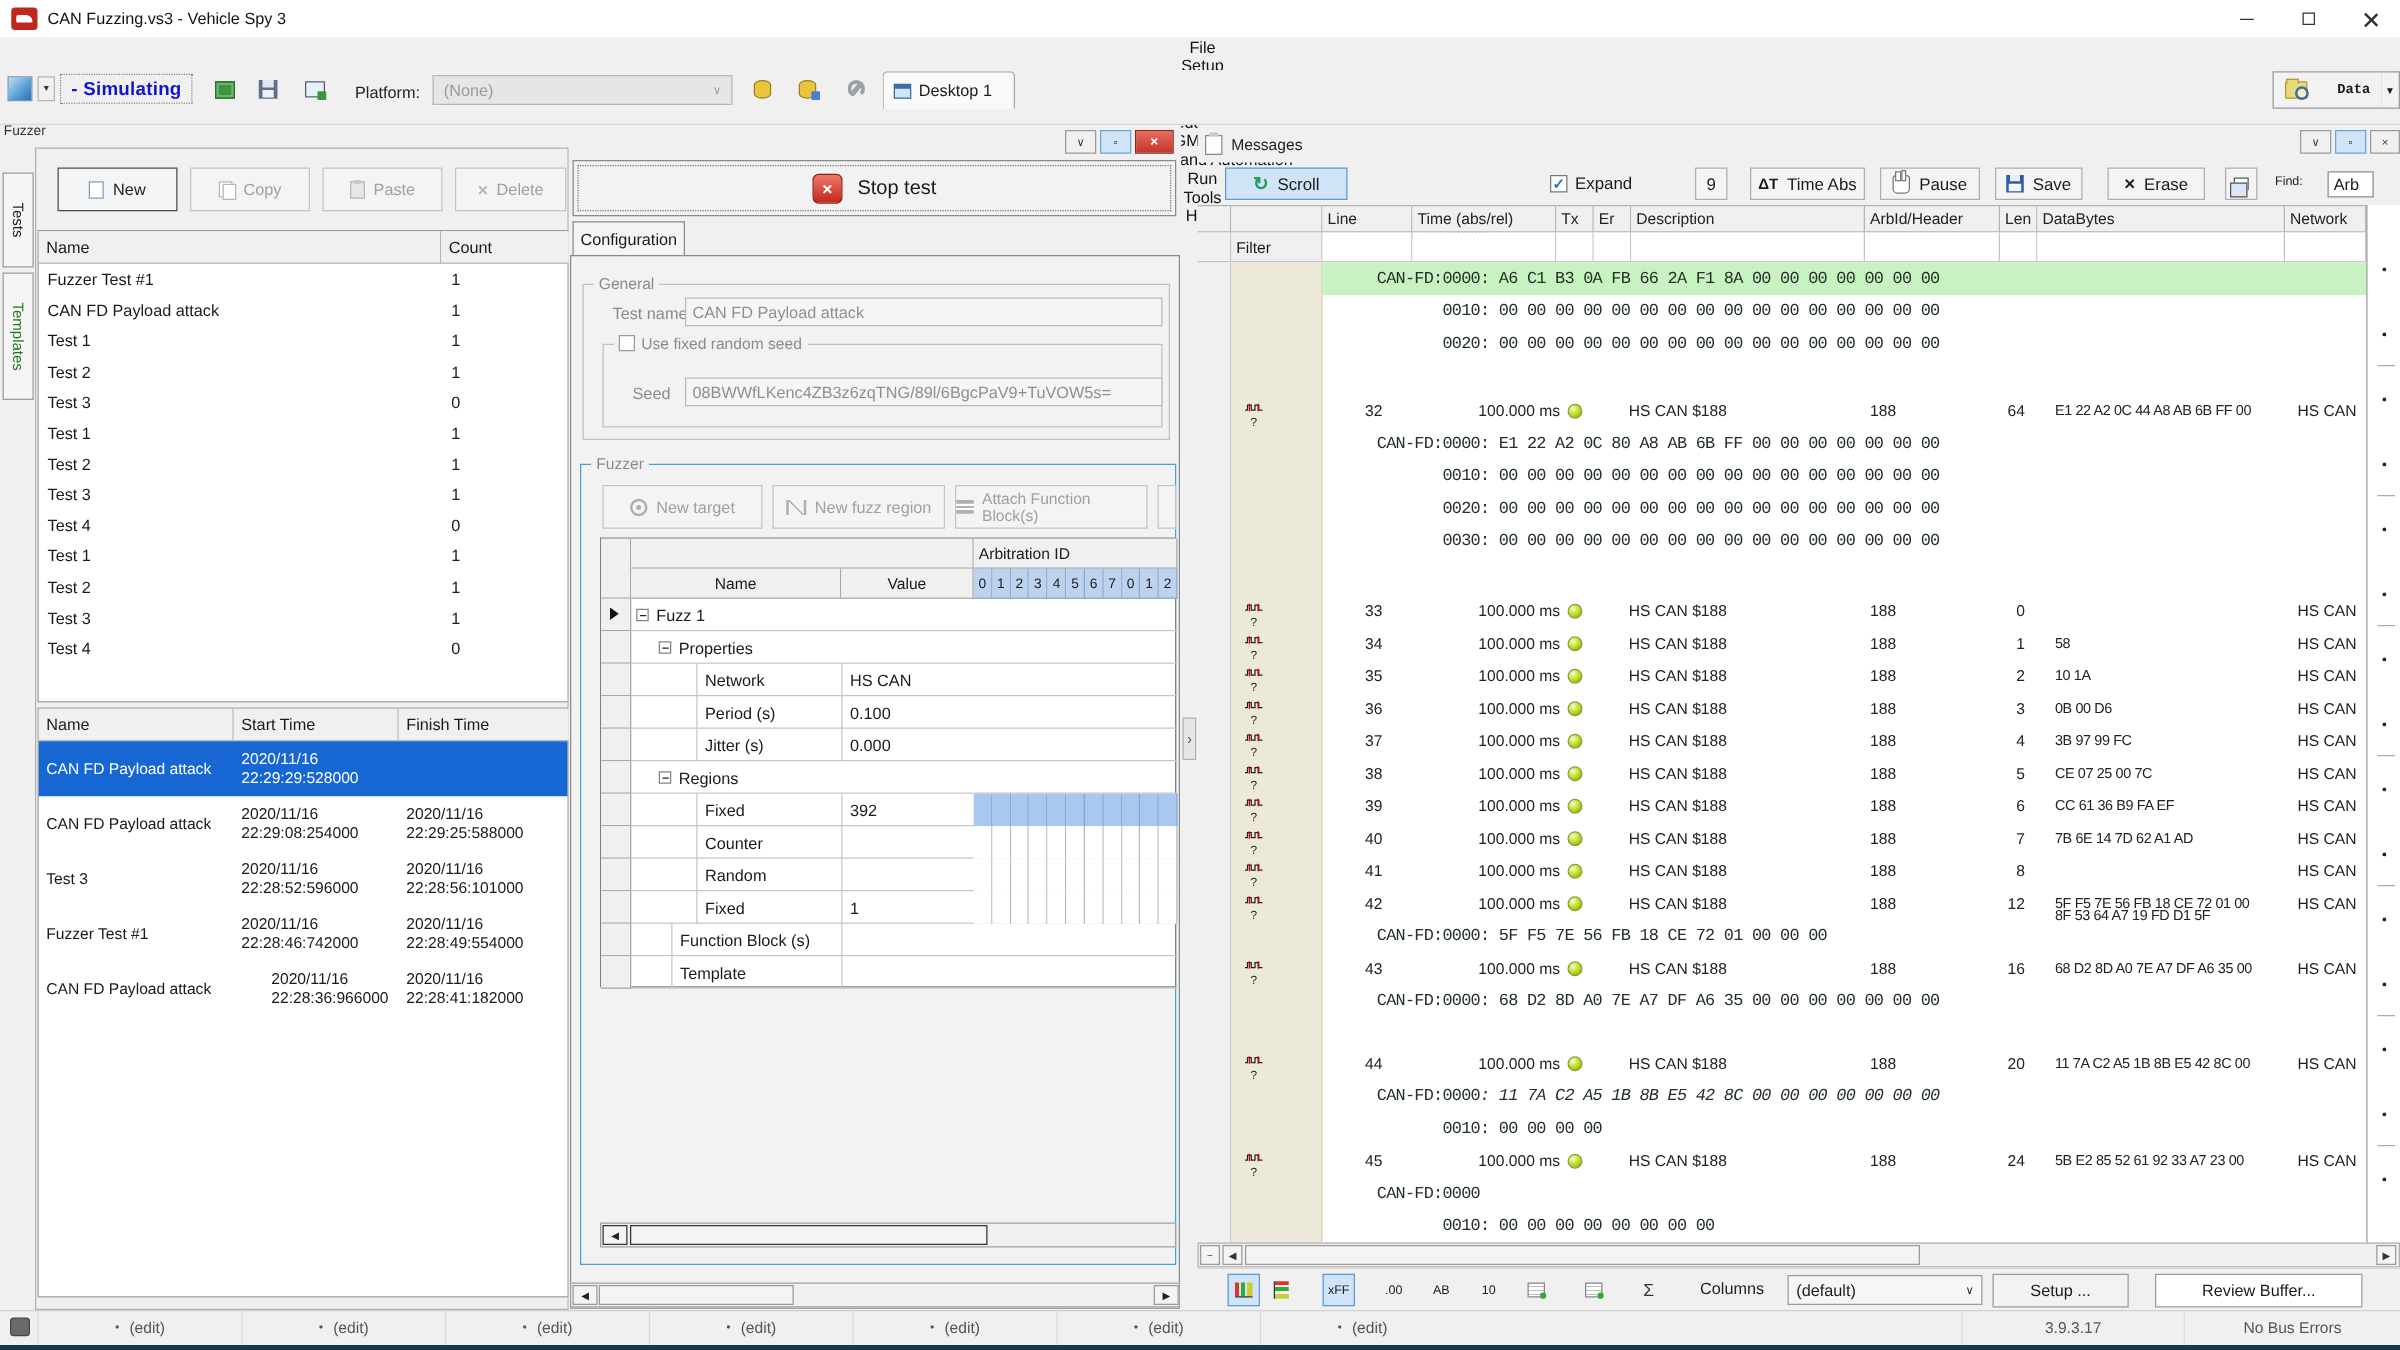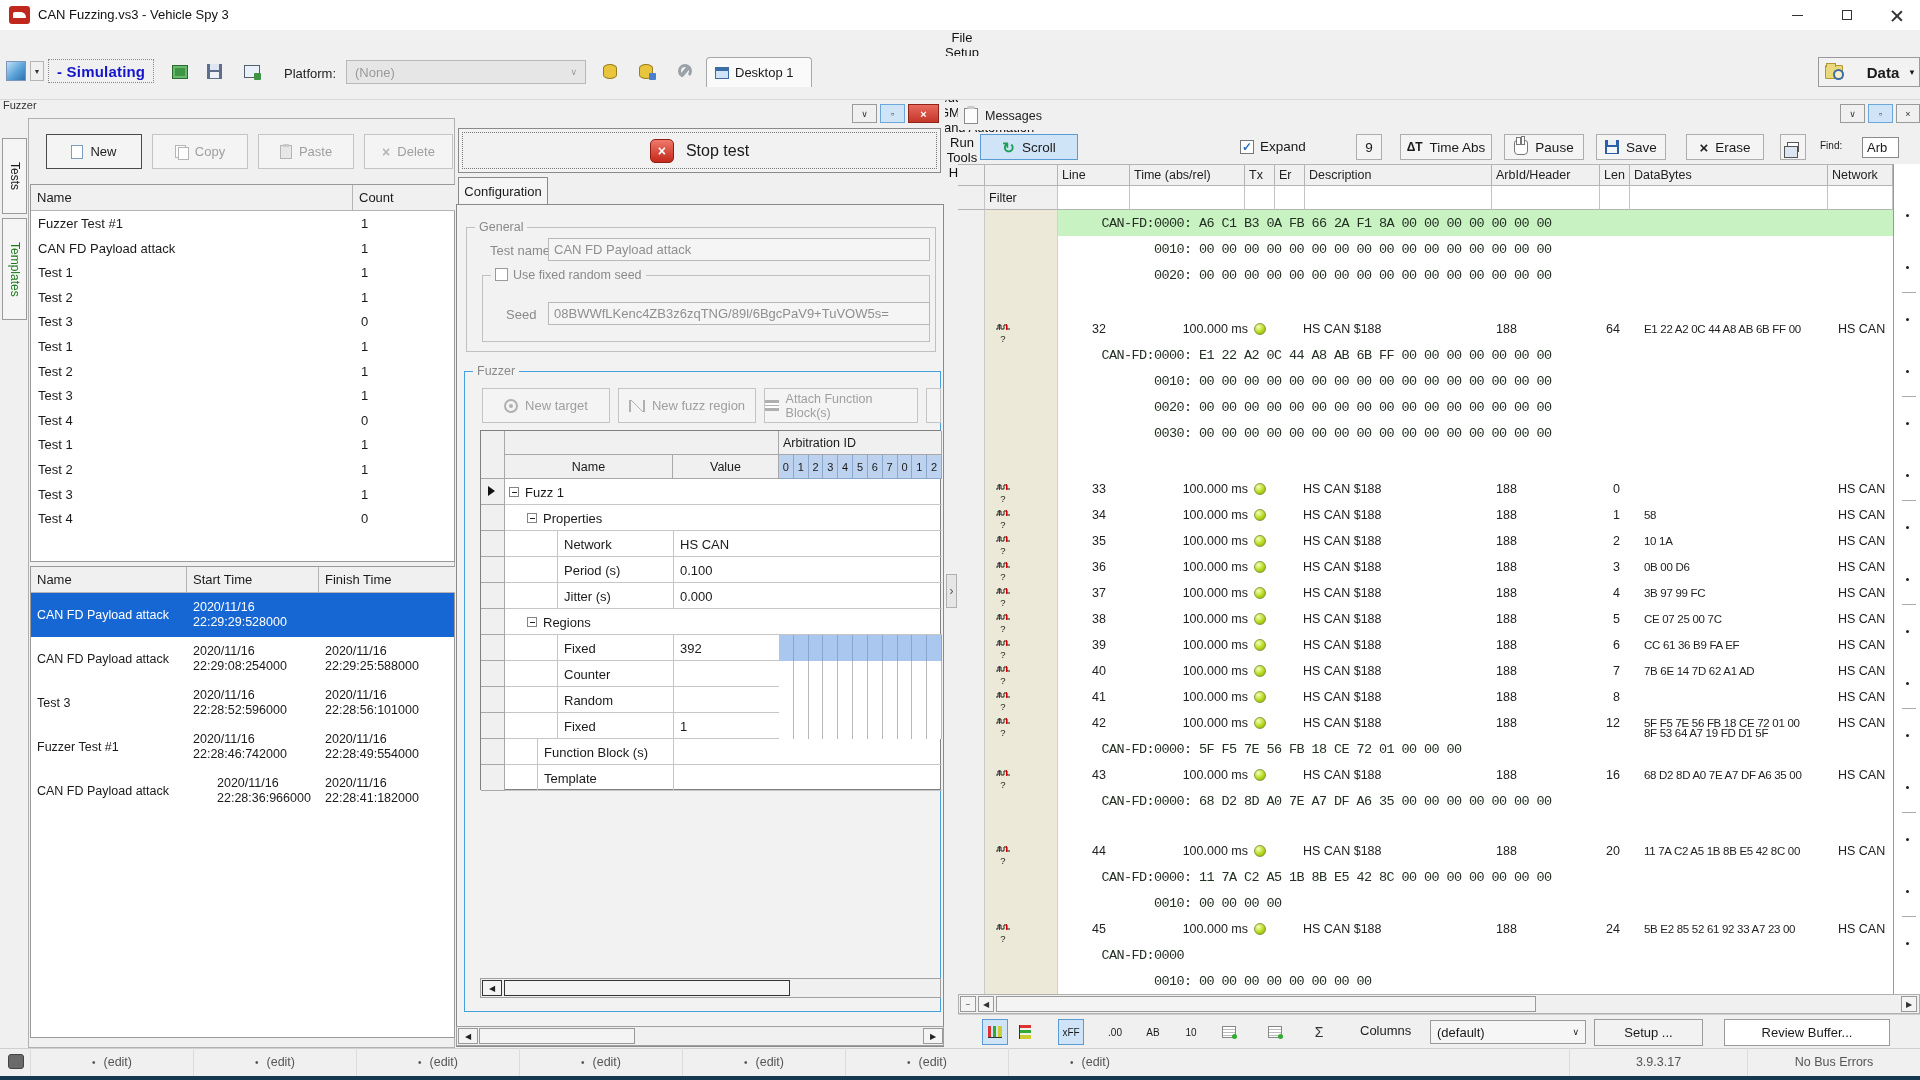--- a/index.html
+++ b/index.html
@@ -54,21 +54,21 @@
   .wrench::before { content:""; position:absolute; left:6px; top:1px; width:4px; height:13px;
     background:#9aa1a8; transform:rotate(40deg); border-radius:2px; }
   .wrench::after { content:""; position:absolute; left:1px; top:0; width:8px; height:8px;
     border:3px solid #9aa1a8; border-bottom-color:transparent; border-radius:50%; }
   .desktop-tab { left:706px; top:57px; width:106px; height:30px; background:#fafafa;
     border:1px solid #a8a8a8; border-bottom:none; border-radius:4px 4px 0 0; display:flex;
     align-items:center; gap:6px; padding:0 8px; font-size:13px; }
   .desk-ico { width:14px; height:12px; border:1px solid #3a6ea5; background:#cfe4f7; position:relative; }
   .desk-ico::before { content:""; position:absolute; left:0; top:0; right:0; height:3px; background:#3a6ea5; }
   .data-btn { left:1818px; top:57px; width:88px; height:30px; background:#f2f2f2; border:1px solid #9a9a9a;
-    display:flex; align-items:center; justify-content:center; gap:24px; font-size:15px; font-weight:bold; }
+    display:flex; align-items:center; justify-content:center; gap:24px; font-size:11px; font-weight:bold;font-family:Liberation Mono, monospace; }
   .data-drop { left:1905px; top:57px; width:15px; height:30px; border:1px solid #9a9a9a;
     border-left:none; display:flex; align-items:center; justify-content:center; font-size:8px; background:#f2f2f2;}
   .folder-search { width:18px; height:14px; background:#e9d87c; border:1px solid #b09a30; position:relative; border-radius:1px; }
   .folder-search::before { content:""; position:absolute; left:0; top:-3px; width:8px; height:3px;
     background:#e9d87c; border:1px solid #b09a30; border-bottom:none; }
   .folder-search::after { content:""; position:absolute; right:-2px; bottom:-2px; width:7px; height:7px;
     border:2px solid #3a6ea5; border-radius:50%; background:rgba(255,255,255,.6); }
 
   
   .fuzzer-caption { left:3px; top:99px; font-size:11px; color:#333; }
@@ -695,21 +695,21 @@
       <div class="mtext " style="left: 170px; width: 120px; justify-content: flex-end;">100.000 ms</div>
       <div class="led"></div>
       <div class="mtext " style="left: 345px;">HS CAN $188</div>
       <div class="mtext " style="left: 538px;">188</div>
       <div class="mtext " style="left: 600px; width: 62px; justify-content: flex-end;">64</div>
       <div class="mtext mdata" style="left: 686px;">E1 22 A2 0C 44 A8 AB 6B FF 00</div>
       <div class="mtext " style="left: 880px;">HS CAN</div>
     </div>
     <div class="mrow" style="top: 132px;">
       <div class="mtext hexline" style="left: 96px; width: 130px; justify-content: flex-end;">CAN-FD:0000</div>
-      <div class="mtext hexline" style="left: 226px;"> : E1 22 A2 0C 44 A8 AB 6B FF 00 00 00 00 00 00 00</div>
+      <div class="mtext hexline" style="left: 226px;"> : E1 22 A2 0C 80 A8 AB 6B FF 00 00 00 00 00 00 00</div>
     </div>
     <div class="mrow" style="top: 158px;">
       <div class="mtext hexline" style="left: 96px; width: 130px; justify-content: flex-end;">0010</div>
       <div class="mtext hexline" style="left: 226px;"> : 00 00 00 00 00 00 00 00 00 00 00 00 00 00 00 00</div>
     </div>
     <div class="mrow" style="top: 184px;">
       <div class="mtext hexline" style="left: 96px; width: 130px; justify-content: flex-end;">0020</div>
       <div class="mtext hexline" style="left: 226px;"> : 00 00 00 00 00 00 00 00 00 00 00 00 00 00 00 00</div>
     </div>
     <div class="mrow" style="top: 210px;">
@@ -887,21 +887,21 @@
       <div class="mtext " style="left: 170px; width: 120px; justify-content: flex-end;">100.000 ms</div>
       <div class="led"></div>
       <div class="mtext " style="left: 345px;">HS CAN $188</div>
       <div class="mtext " style="left: 538px;">188</div>
       <div class="mtext " style="left: 600px; width: 62px; justify-content: flex-end;">20</div>
       <div class="mtext mdata" style="left: 686px;">11 7A C2 A5 1B 8B E5 42 8C 00</div>
       <div class="mtext " style="left: 880px;">HS CAN</div>
     </div>
     <div class="mrow" style="top: 654px;">
       <div class="mtext hexline" style="left: 96px; width: 130px; justify-content: flex-end;">CAN-FD:0000</div>
-      <div class="mtext hexline" style="left: 226px;"> : 11 7A C2 A5 1B 8B E5 42 8C 00 00 00 00 00 00 00</div>
+      <div class="mtext hexline" style="left: 226px; font-style: italic;"> : 11 7A C2 A5 1B 8B E5 42 8C 00 00 00 00 00 00 00</div>
     </div>
     <div class="mrow" style="top: 680px;">
       <div class="mtext hexline" style="left: 96px; width: 130px; justify-content: flex-end;">0010</div>
       <div class="mtext hexline" style="left: 226px;"> : 00 00 00 00</div>
     </div>
     <div class="mrow" style="top: 706px;">
       <div class="rxicon"><svg width="16" height="8" viewBox="0 0 16 8">
           <path d="M1 6 h2 v-4 h3 v4 h3 v-4 h3 v4 h3" fill="none" stroke="#222" stroke-width="1"></path>
           <path d="M4.5 1 v6 M11.5 1 v6" stroke="#c00" stroke-width="1"></path>
         </svg><span class="q">?</span></div>

